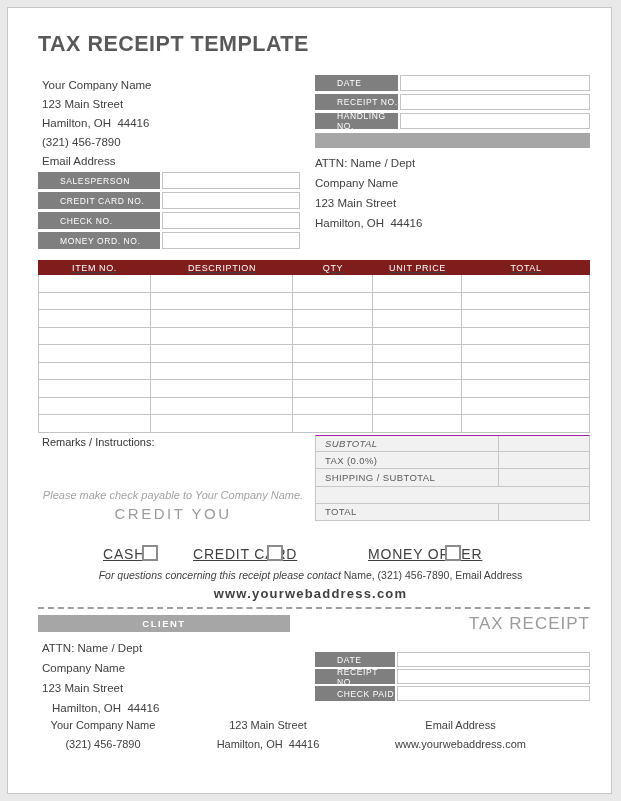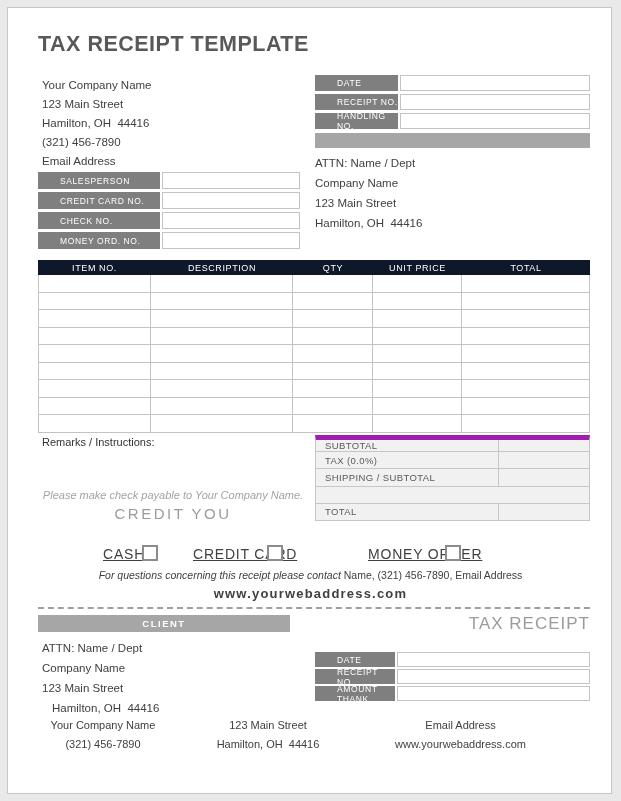--- a/index.html
+++ b/index.html
@@ -47,42 +47,42 @@
   .meta-bar { left:307px; top:125px; width:275px; height:15px; background:#a6a6a6; }
 
   .refs-table { left:30px; top:164px; width:262px; }
   .refs-table .mrow { height:17px; }
   .refs-table .mlabel { width:122px; }
 
   
   .items-table { left:30px; top:252px; width:552px; }
   .items-head {
     display:grid; grid-template-columns:113px 142px 80px 89px 128px;
-    background:#0f172a; height:15px;
+    background:#7f1d1d; height:15px;text-decoration:underline;
   }
   .items-head > div {
     color:#fff; font-size:9px; letter-spacing:0.6px;
     display:flex; align-items:center; justify-content:center;
   }
   .items-body { border-left:1px solid #c3c3c3; }
   .irow {
     display:grid; grid-template-columns:112px 142px 80px 89px 128px;
     height:17.5px; border-bottom:1px solid #c3c3c3; background:#fff;
   }
   .irow > div { border-right:1px solid #c3c3c3; }
 
   .remarks-label { left:34px; top:428px; font-size:11px; color:#333; }
 
   
   .totals-table { left:307px; top:427px; width:275px; }
   .trow {
     display:flex; height:17.2px; background:#f1f1f1;
     border:1px solid #c6c6c6; border-top:none;
   }
-  .trow:first-child { border-top:5px solid #a21caf; }
+  .trow:first-child { border-top:1px solid #a21caf;font-style:italic; }
   .tlabel {
     width:183px; border-right:1px solid #c6c6c6;
     font-size:9.5px; color:#595959; letter-spacing:0.4px;
     display:flex; align-items:center; padding-left:9px;
   }
   .tvalue { flex:1; }
 
   .check-note {
     left:30px; top:481px; width:270px; text-align:center;
     font-size:11px; font-style:italic; color:#a3a3a3;
@@ -320,21 +320,21 @@
   <div class="abs client-table">
     <div class="mrow">
       <div class="mlabel">DATE</div>
       <div class="mvalue"></div>
     </div>
     <div class="mrow">
       <div class="mlabel">RECEIPT NO.</div>
       <div class="mvalue"></div>
     </div>
     <div class="mrow">
-      <div class="mlabel">AMOUNT THANK</div>
+      <div class="mlabel">CHECK PAID</div>
       <div class="mvalue"></div>
     </div>
   </div>
 
   <div class="abs footer-col fc1">
     <div class="pre">Your Company Name</div>
     <div class="pre">(321) 456-7890</div>
   </div>
   <div class="abs footer-col fc2">
     <div class="pre">123 Main Street</div>

